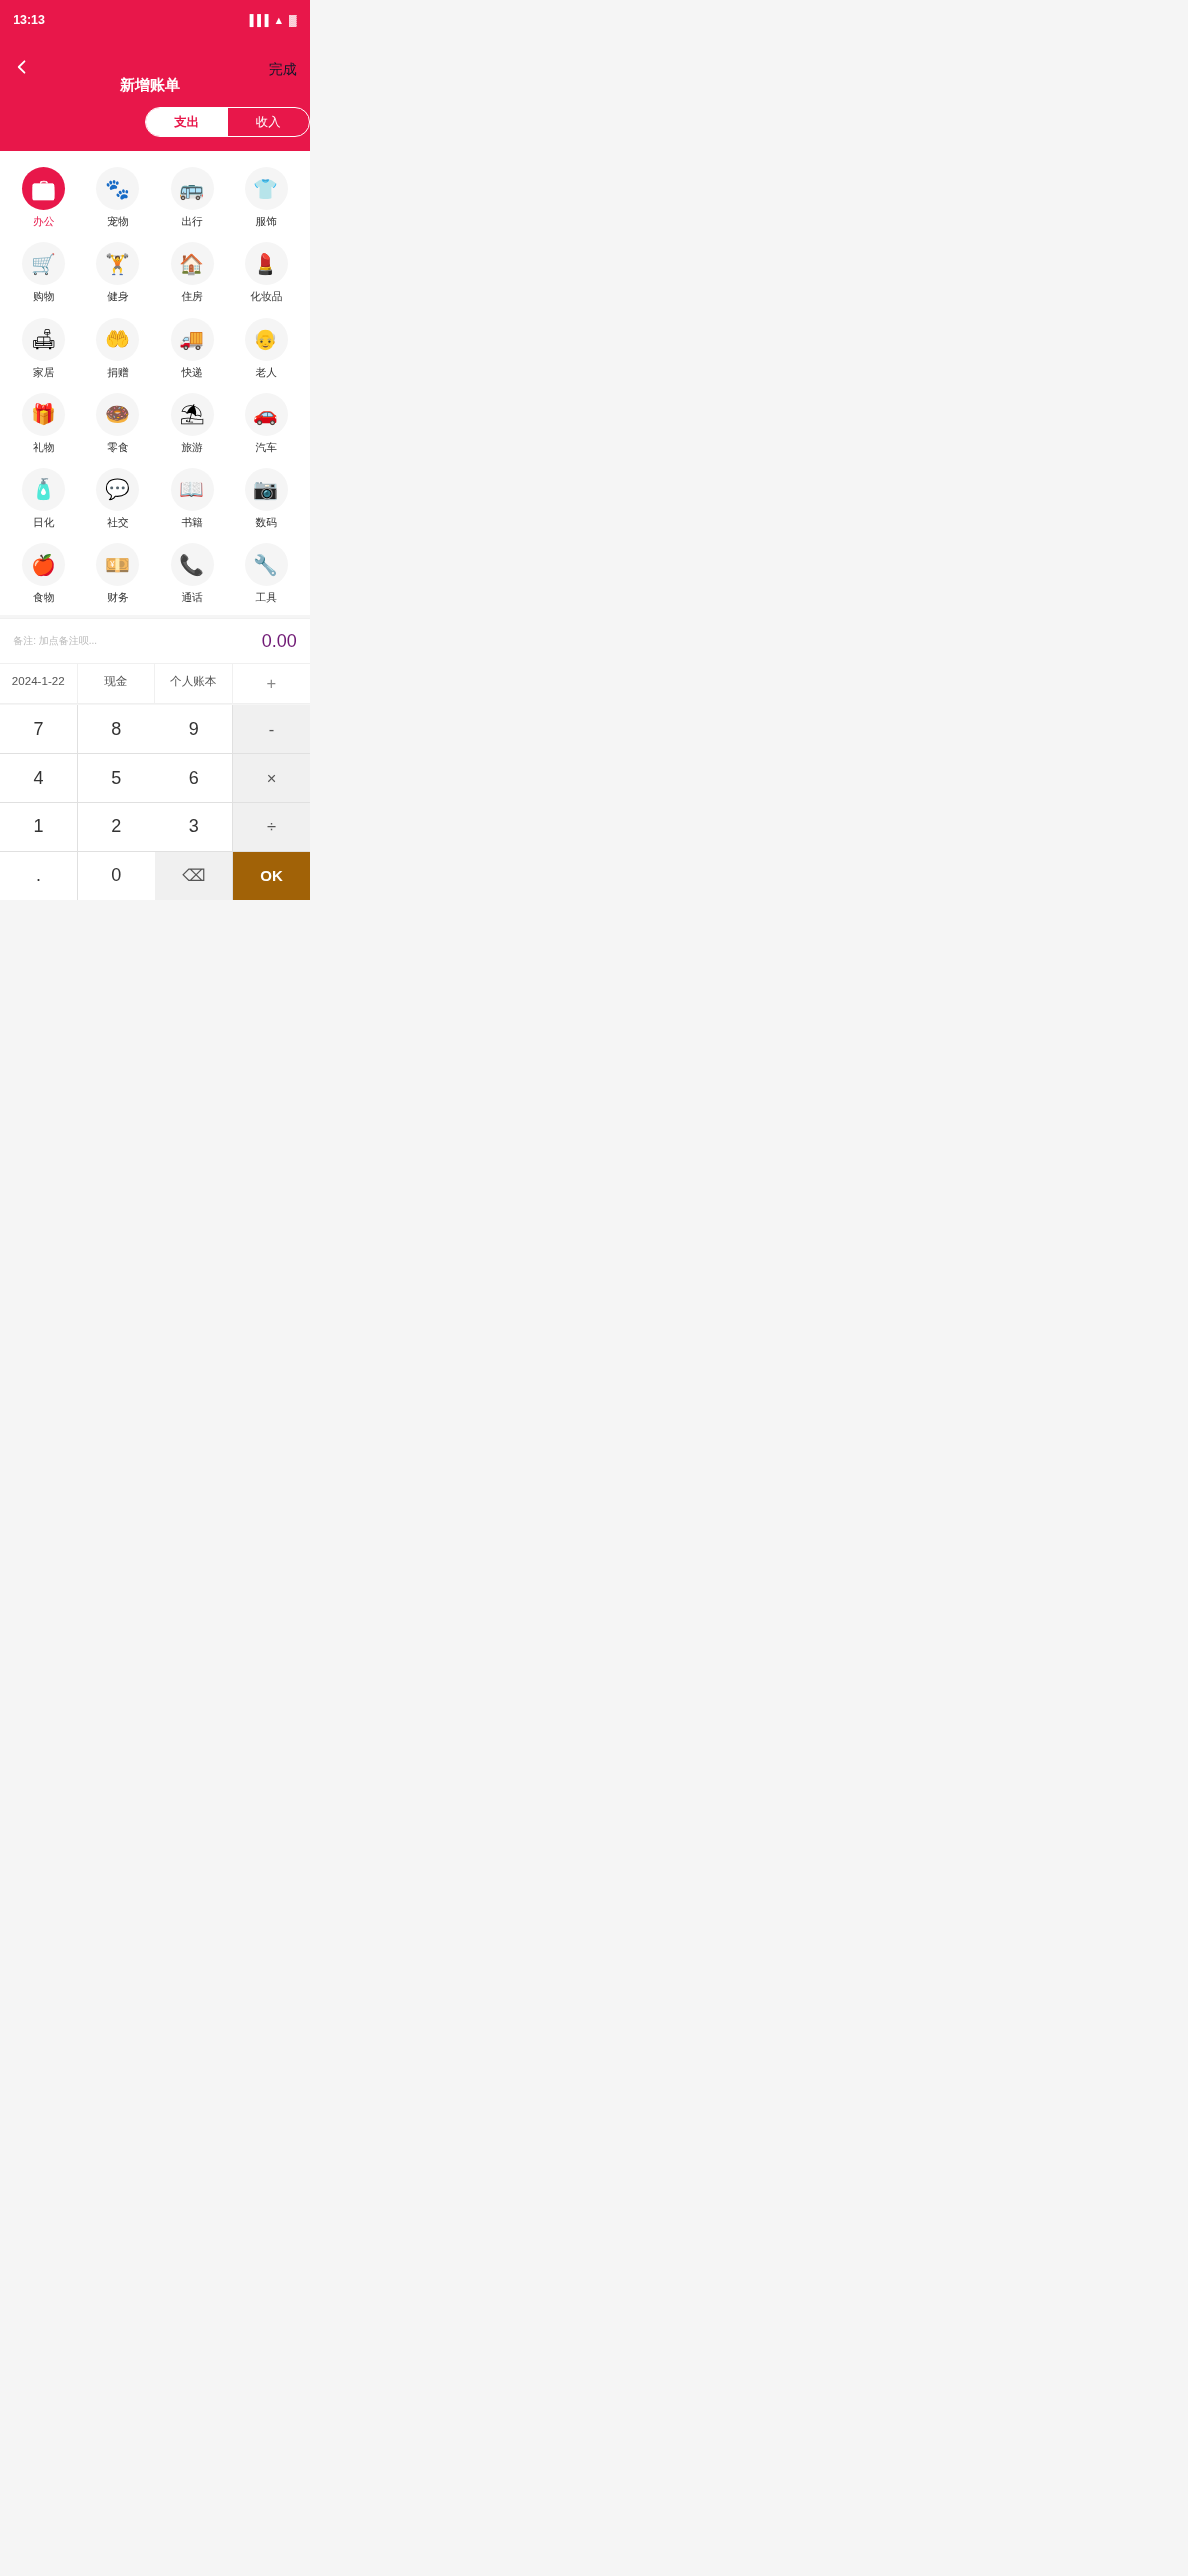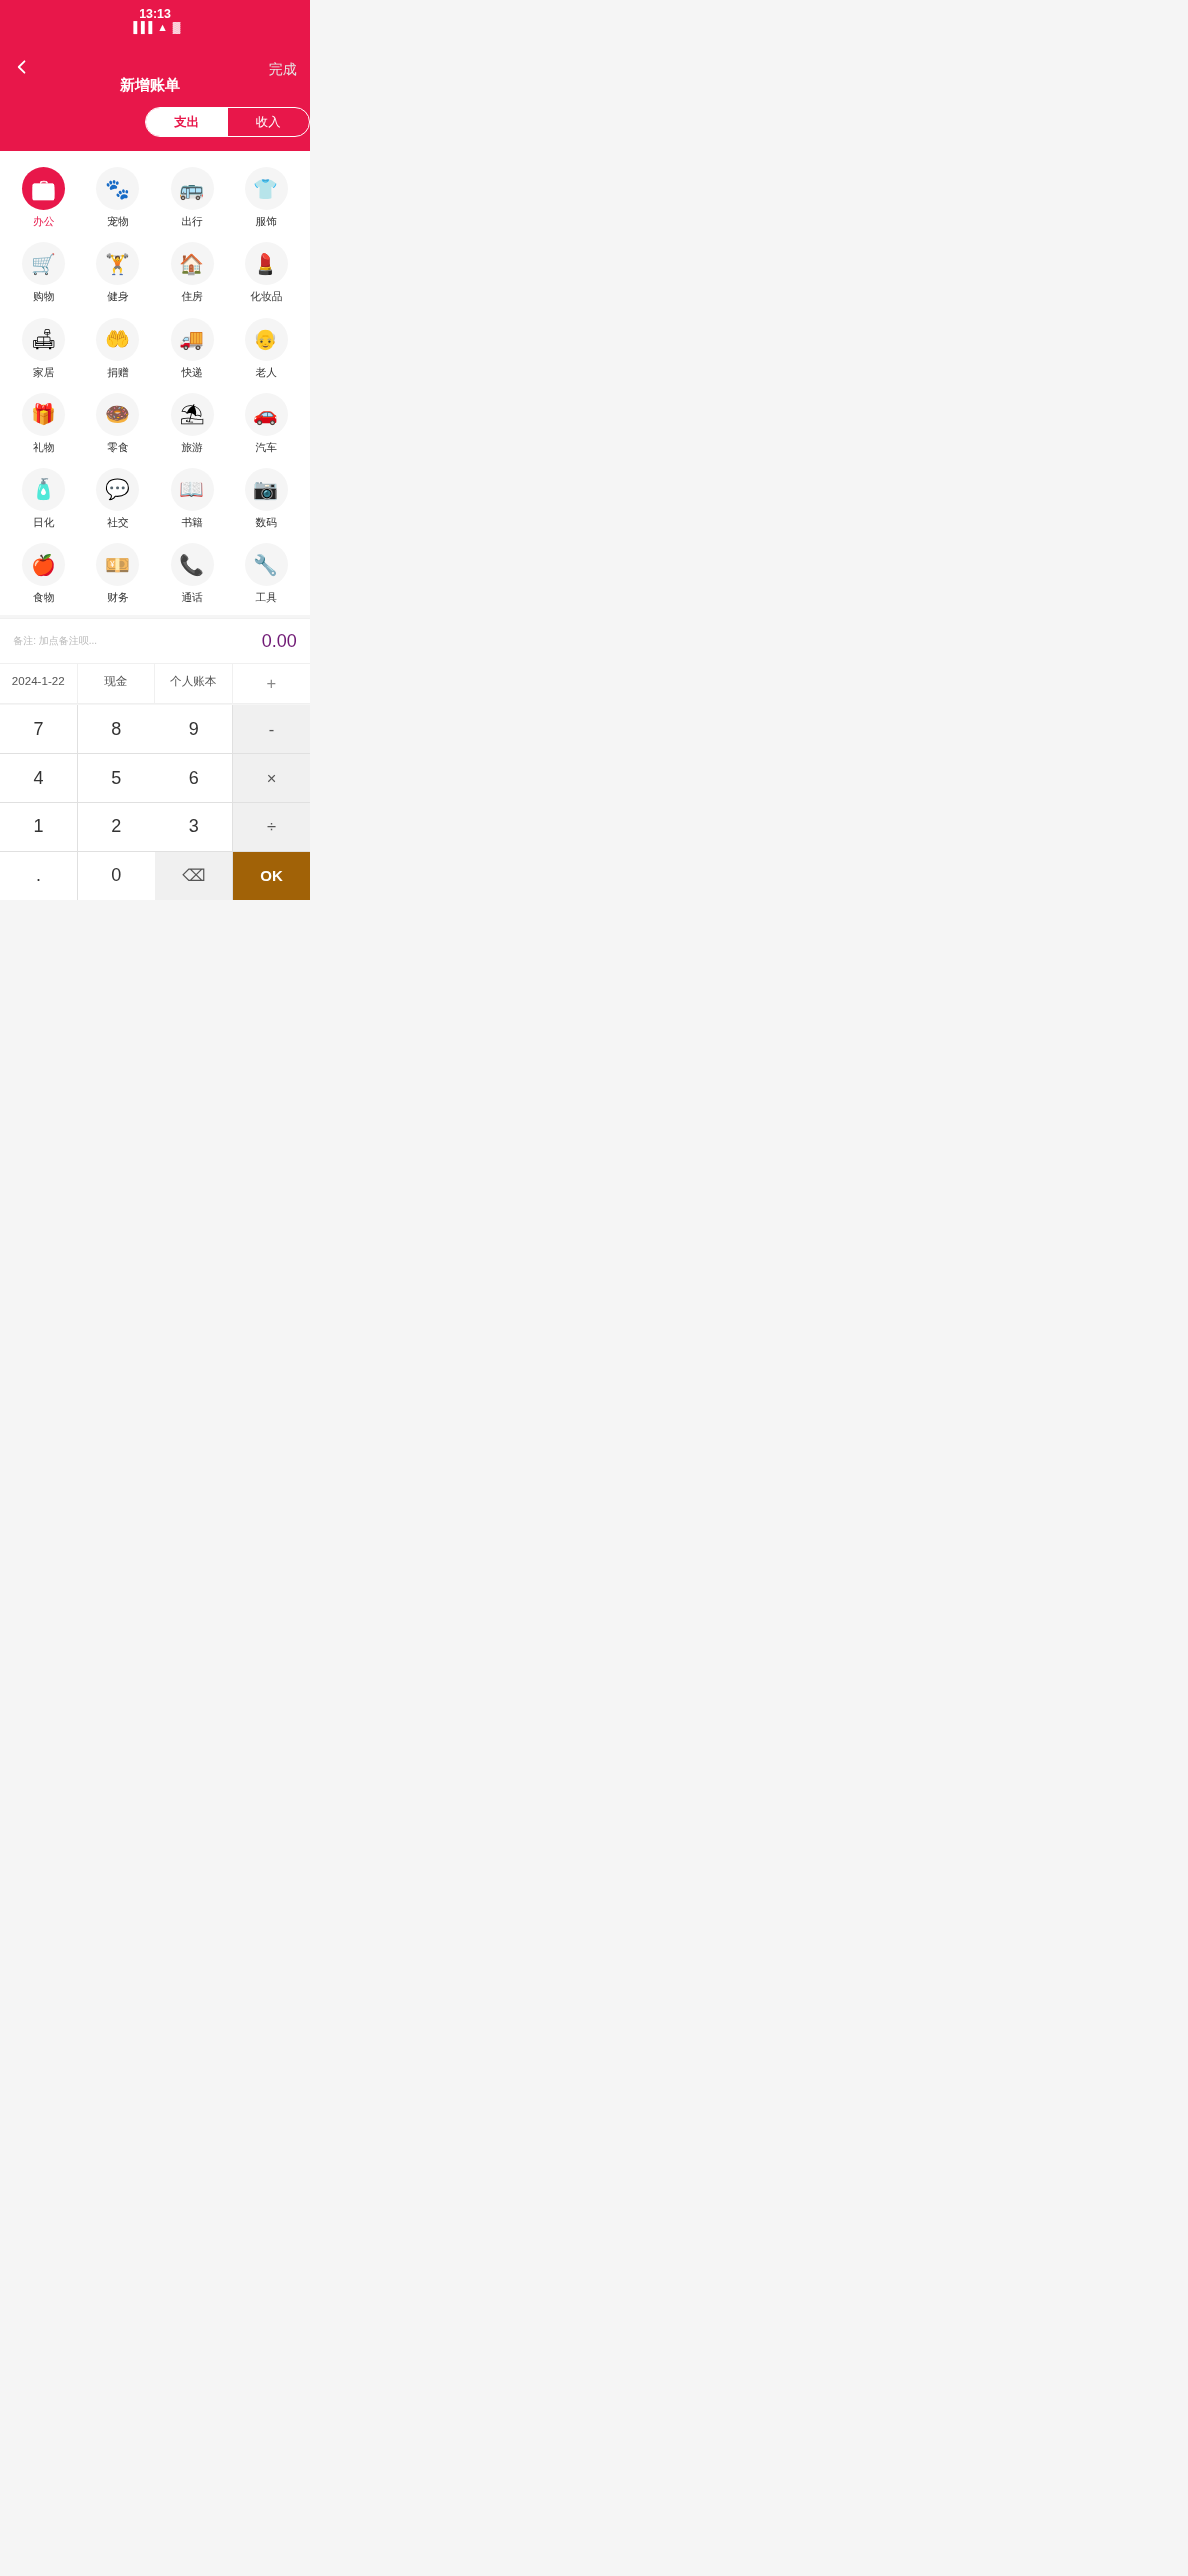--- a/index.html
+++ b/index.html
@@ -13,21 +13,20 @@
     }
 
     
     .status-bar {
       background: #e8174a;
       display: flex;
       justify-content: space-between;
       align-items: center;
       padding: 6.6px 13.2px 3.3px;
       height: 36px;
-      flex-direction: column;
     }
     .status-time {
       color: white;
       font-size: 12.4px;
       font-weight: 600;
     }
     .status-icons {
       display: flex;
       gap: 5px;
       align-items: center;
@@ -50,21 +49,21 @@
       font-size: 18px;
       cursor: pointer;
     }
     .header-title {
       color: white;
       font-size: 15px;
       font-weight: 600;
       margin-top: 32px;
     }
     .header-done {
-      color: #e5e5e5;
+      color: #0f172a;
       font-size: 14px;
       cursor: pointer;
     }
 
     
     .tab-container {
       background: #e8174a;
       display: flex;
       justify-content: flex-end;
       padding: 0 0 13.2px;

